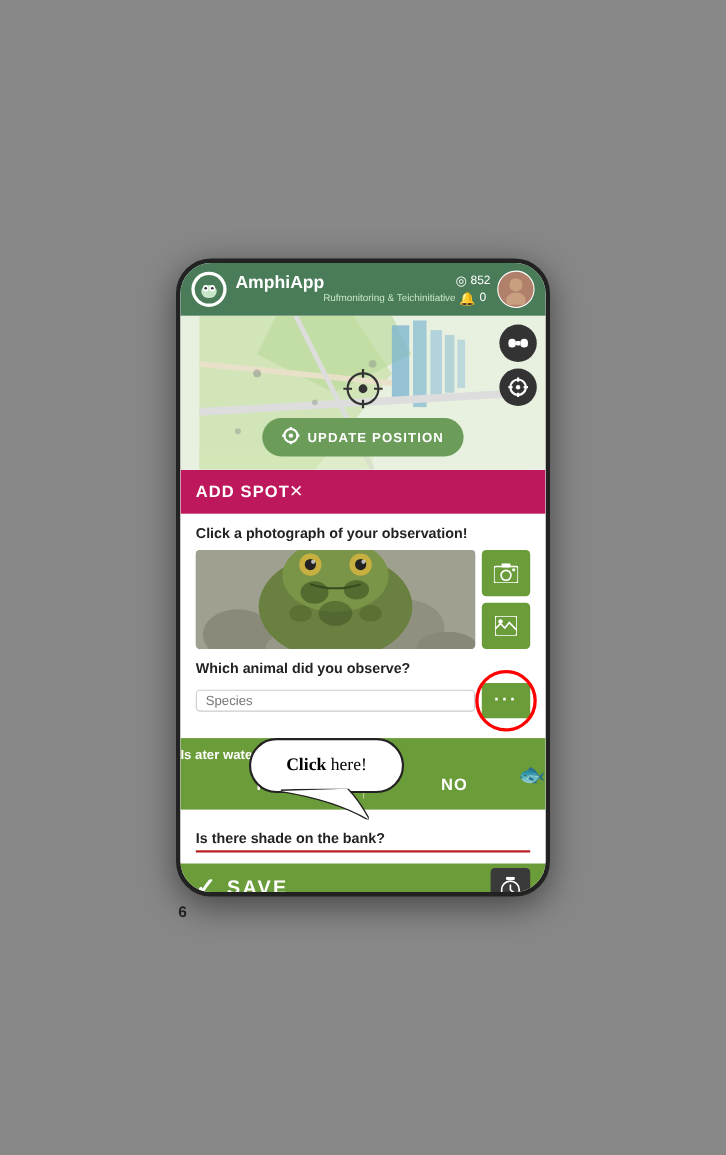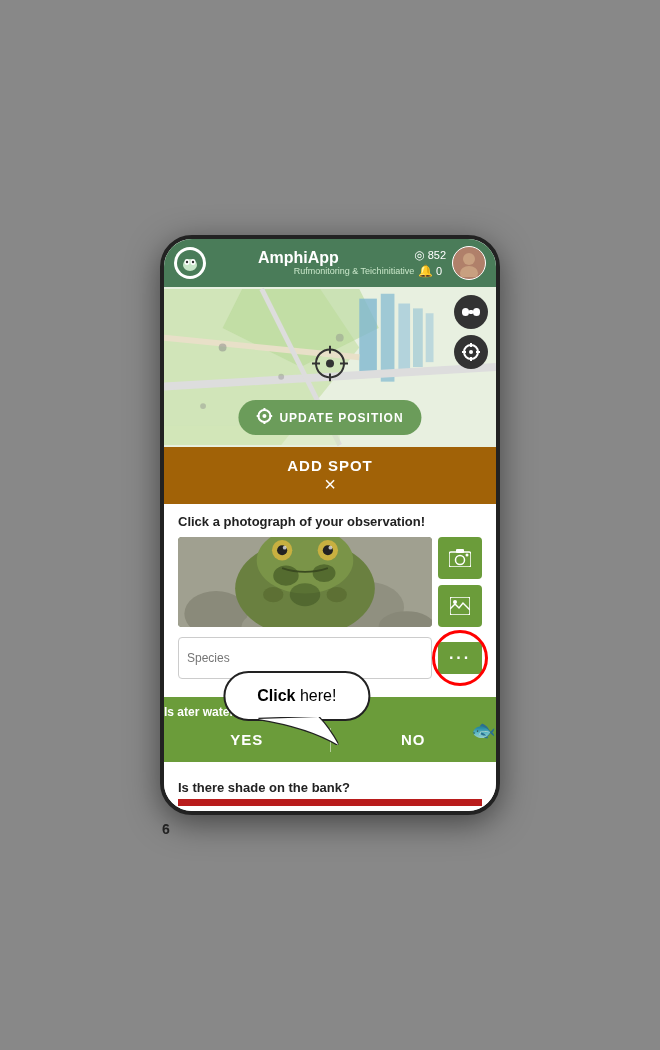--- a/index.html
+++ b/index.html
@@ -44,21 +44,20 @@
       overflow: hidden;
       flex-shrink: 0;
     }
     .header-logo svg { width: 28px; height: 28px; }
     .header-title-area { flex: 1; }
     .header-app-name {
       color: #fff;
       font-size: 16px;
       font-weight: bold;
       line-height: 1.1;
-      margin-left: 44px;
     }
     .header-subtitle {
       color: #c8e6c9;
       font-size: 9px;
       line-height: 1.1;
       text-align: right;
     }
     .header-icons {
       display: flex;
       align-items: center;
@@ -88,21 +87,21 @@
       display: flex;
       align-items: center;
       justify-content: center;
       overflow: hidden;
       border: 1px solid #fff;
     }
     .avatar svg { width: 28px; height: 28px; }
 
     
     .map-area {
-      height: 160px;
+      height: 140px;
       position: relative;
       overflow: hidden;
       background: #e8f0e0;
     }
     .map-bg {
       width: 100%;
       height: 100%;
       position: absolute;
       top: 0; left: 0;
     }
@@ -159,26 +158,25 @@
     }
 
     
     .add-spot-panel {
       background: #fff;
       flex: 1;
       overflow-y: auto;
       overflow-x: hidden;
     }
     .add-spot-header {
-      background: #a16207;
+      background: #be185d;
       color: #fff;
       padding: 10px 14px;
       display: flex;
       align-items: center;
-      flex-direction: column;
     }
     .add-spot-title {
       font-size: 15px;
       font-weight: bold;
       letter-spacing: 1px;
     }
     .add-spot-close {
       font-size: 20px;
       cursor: pointer;
       color: #fff;
@@ -245,21 +243,21 @@
       margin-bottom: 6px;
     }
     .species-row {
       display: flex;
       align-items: center;
       gap: 6px;
       margin-bottom: 8px;
     }
     .species-input {
       flex: 1;
-      height: 42px;
+      height: 20px;
       border: 1px solid #ccc;
       border-radius: 4px;
       padding: 0 8px;
       font-size: 12px;
       color: #aaa;
       outline: none;
     }
     .species-btn {
       width: 44px;
       height: 32px;
@@ -329,21 +327,21 @@
       font-size: 20px;
       opacity: 0.8;
     }
 
     
     .shade-section {
       padding: 8px 0 4px 0;
       font-size: 13px;
       font-weight: bold;
       color: #222;
-      border-bottom: 7px solid #b91c1c;
+      border-bottom: 2px solid #b91c1c;
     }
 
     
     .speech-bubble-overlay {
       position: absolute;
       bottom: 110px;
       left: 50%;
       transform: translateX(-50%);
       z-index: 50;
       pointer-events: none;
@@ -559,20 +557,21 @@
             <button class="photo-btn">
               <svg width="20" height="18" viewBox="0 0 20 18" fill="none">
                 <rect x="0" y="0" width="20" height="18" rx="2" fill="none" stroke="white" stroke-width="1.5"></rect>
                 <polyline points="0,12 5,7 9,11 13,6 20,13" stroke="white" stroke-width="1.5" fill="none"></polyline>
                 <circle cx="5" cy="5" r="2" fill="white"></circle>
               </svg>
             </button>
           </div>
         </div>
 
+        <div class="section-label">Which animal did you observe?</div>
         <div class="species-row">
           <input class="species-input" type="text" placeholder="Species" style="">
           <button class="species-btn">
             <span>···</span>
             <div class="species-btn-highlight"></div>
           </button>
         </div>
       </div>
 
       <div class="is-there-section">
@@ -600,21 +599,21 @@
       <div class="save-timer">
         <svg width="20" height="20" viewBox="0 0 20 20" fill="none">
           <rect x="6" y="0" width="8" height="3" rx="1" fill="white"></rect>
           <circle cx="10" cy="12" r="8" stroke="white" stroke-width="1.5" fill="none"></circle>
           <line x1="10" y1="12" x2="10" y2="7" stroke="white" stroke-width="1.5"></line>
           <line x1="10" y1="12" x2="14" y2="15" stroke="white" stroke-width="1.5"></line>
         </svg>
       </div>
     </div>
 
-    <div class="speech-bubble-overlay" style="bottom:90px; left:40%; transform:translateX(-50%);">
+    <div class="speech-bubble-overlay" style="bottom:90px; left:40%; transform:translateX(-50%);font-family:Liberation Serif, serif;">
       <div class="speech-bubble">
         <span class="bold">Click</span><span> here!</span>
         
         <svg width="80" height="28" viewBox="0 0 80 28" style="position:absolute;bottom:-26px;right:30px;">
           <path d="M 60 0 Q 70 10 80 28 Q 50 10 0 2 Z" fill="#fff" stroke="#222" stroke-width="2.5" stroke-linejoin="round"></path>
           <path d="M 60 0 Q 70 10 80 28 Q 50 10 0 2" fill="#fff"></path>
         </svg>
       </div>
     </div>
 

